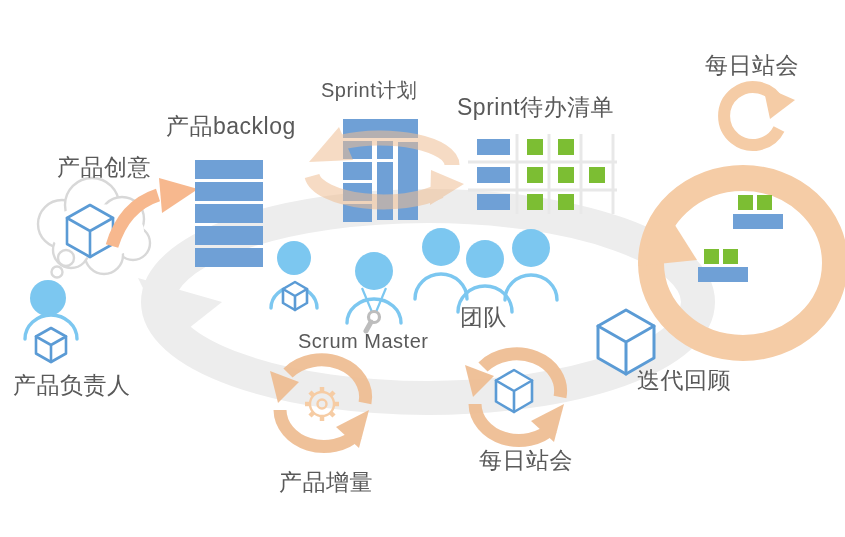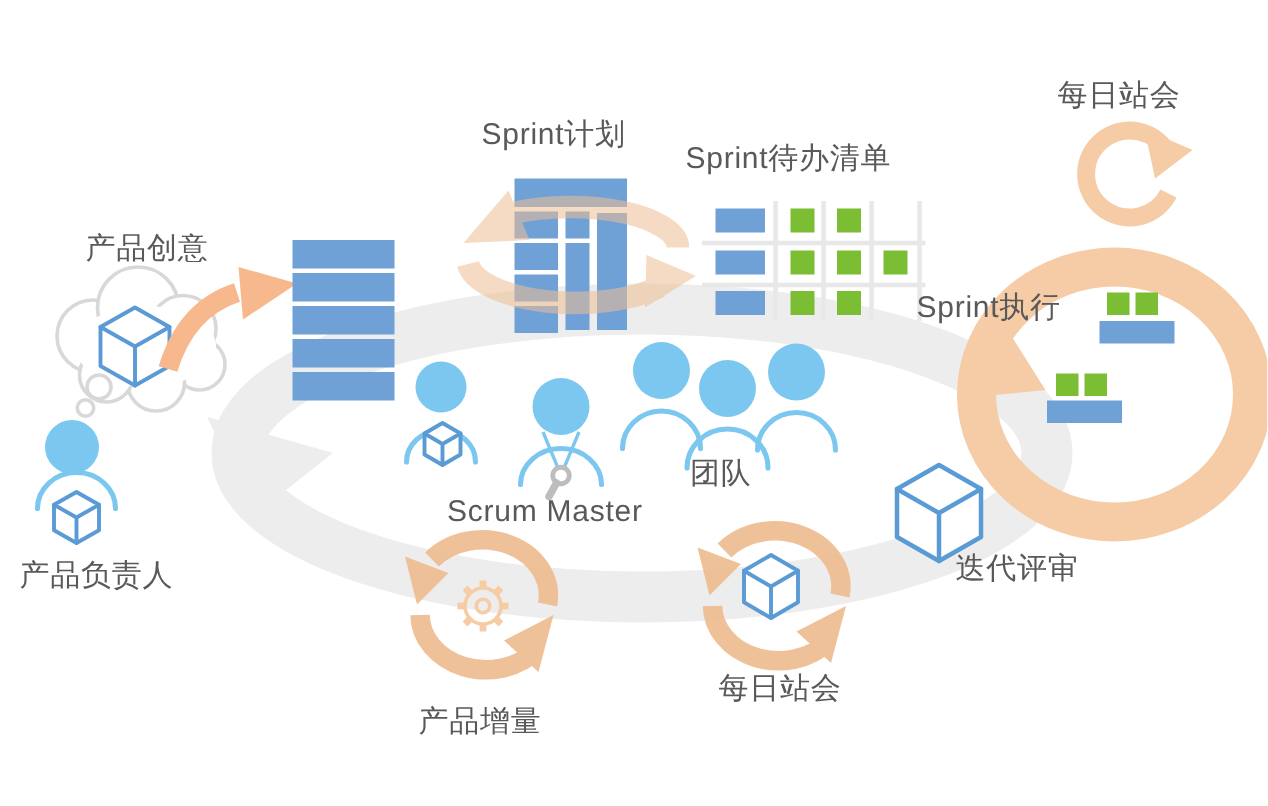--- a/index.html
+++ b/index.html
@@ -2,21 +2,21 @@
 <html style="--bar-blue: #6FA0D6; --task-green: #7CBE33; --people-blue: #7CC7F0; --cube-blue: #5B9BD5; --arrow-peach: #EFBE94; --arrow-peach-solid: #F7B88E; --ring-peach: #F5CCA6; --loop-gray: #EDEDED; --grid-gray: #E8E8E8; --cloud-gray: #D8D8D8; --whistle-gray: #BDBDBD; --text-gray: #595959; --background: #FFFFFF;"><head>
 <meta charset="utf-8">
 <style>
   html,body{margin:0;padding:0;background:#fff;}
   #stage{
     position:relative;width:845px;height:537px;background:var(--background,#fff);
     font-family:"Liberation Sans","DejaVu Sans",sans-serif;overflow:hidden;
   }
   #art{position:absolute;left:0;top:0;}
   .lbl{
-    position:absolute;color:var(--text-gray,#595959);font-size:20px;
+    position:absolute;color:var(--text-gray,#595959);font-size:23px;
     white-space:nowrap;line-height:1.1;letter-spacing:.5px;
   }
   .lbl.big{font-size:20px;}
   
   .bar{fill:var(--bar-blue,#6FA0D6);}
   .green{fill:var(--task-green,#7CBE33);}
   .head{fill:var(--people-blue,#7CC7F0);}
   .arc{stroke:var(--people-blue,#7CC7F0);stroke-width:3.4;fill:none;stroke-linecap:round;}
   .lan{stroke:var(--people-blue,#7CC7F0);stroke-width:2.2;fill:none;}
   .cube{stroke:var(--cube-blue,#5B9BD5);stroke-width:2.6;fill:#fff;stroke-linejoin:round;stroke-linecap:round;}
@@ -198,24 +198,24 @@
       <path class="cres" d="M 475 404 A 44 37 0 0 0 552 428" stroke-width="13"></path>
       <polygon class="cresf" points="564,404 531,421 554,442"></polygon>
     </g>
     <g>
       <path class="cube" d="M 514 370 L 532 380.5 L 532 401.5 L 514 412 L 496 401.5 L 496 380.5 Z"></path>
       <path class="cube" fill="none" d="M 496 380.5 L 514 391 L 532 380.5 M 514 391 L 514 412"></path>
     </g>
   </svg>
 
   <div class="lbl" style="left:57px;top:155px">产品创意</div>
+  <div class="lbl" style="left:166px;top:114px">产品backlog</div>
   <div class="lbl big" style="left:321px;top:79px">Sprint计划</div>
   <div class="lbl" style="left:457px;top:95px">Sprint待办清单</div>
   <div class="lbl" style="left:705px;top:53px">每日站会</div>
-  <div class="lbl" style="left:611px;top:194px">Sprint执行</div>
   <div class="lbl" style="left:460px;top:305px">团队</div>
   <div class="lbl" style="left:13px;top:373px">产品负责人</div>
   <div class="lbl big" style="left:298px;top:330px">Scrum Master</div>
-  <div class="lbl" style="left:637px;top:368px">迭代评审</div>
+  <div class="lbl" style="left:637px;top:368px">迭代回顾</div>
   <div class="lbl" style="left:479px;top:448px">每日站会</div>
   <div class="lbl" style="left:279px;top:470px">产品增量</div>
 
 </div>
 
 </body></html>

